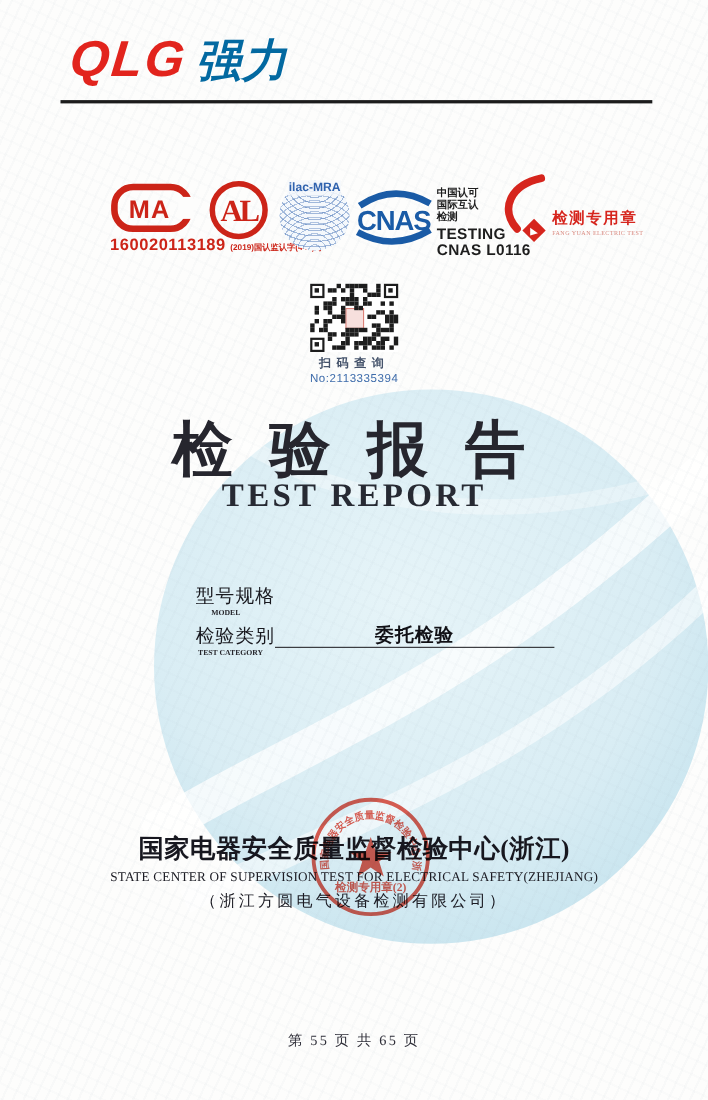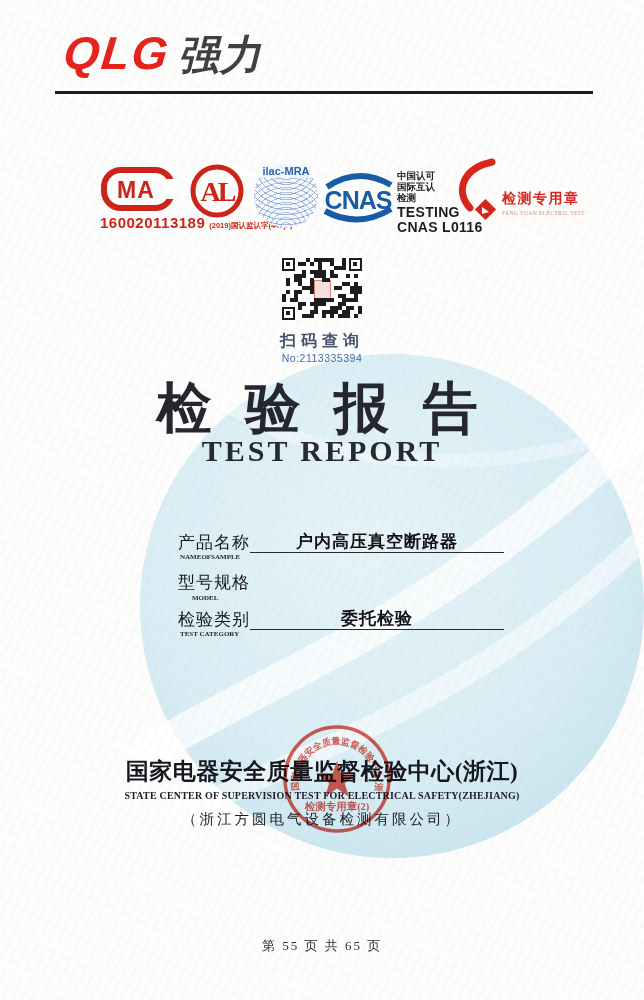--- a/index.html
+++ b/index.html
@@ -15,21 +15,21 @@
       repeating-linear-gradient(115deg, rgba(165,180,192,0.055) 0 2px, transparent 2px 9px),
       repeating-linear-gradient(25deg, rgba(165,180,192,0.035) 0 2px, transparent 2px 13px);
   }
   
   .brand{position:absolute;left:64px;top:26px;z-index:2;display:flex;align-items:baseline;gap:8px;}
   .brand .qlg{
     color:#e2241d;font-family:"Liberation Sans","DejaVu Sans",sans-serif;
     font-weight:900;font-style:italic;font-size:46px;letter-spacing:2px;transform:skewX(-6deg);
   }
   .brand .qiangli{
-    color:#404040;font-family:"Liberation Sans","DejaVu Sans",sans-serif;
+    color:#0369a1;font-family:"Liberation Sans","DejaVu Sans",sans-serif;
     font-weight:900;font-style:italic;font-size:41px;letter-spacing:1px;
   }
   .header-rule{position:absolute;left:55px;top:91px;width:538px;height:3px;background:#1c1c1c;z-index:2;}
   
   .globe{position:absolute;left:128px;top:340px;z-index:0;}
   
   .logos{position:absolute;left:0;top:0;width:524px;height:250px;z-index:2;}
   .cma-num{
     position:absolute;left:100px;top:214px;white-space:nowrap;color:#cc2418;
     font-family:"Liberation Sans","DejaVu Sans",sans-serif;
@@ -61,21 +61,21 @@
   .qr{
     position:relative;width:80px;height:62px;margin:0 auto;background:#fff;
   }
   .qr .cell{position:absolute;background:#1d1d1d;}
   .finder{position:absolute;width:13px;height:13px;border:2.5px solid #1d1d1d;box-sizing:border-box;background:#fff;}
   .finder::after{content:"";position:absolute;left:2px;top:2px;width:4px;height:4px;background:#1d1d1d;}
   .qr-stamp{
     position:absolute;left:32px;top:22px;width:15px;height:17px;
     background:rgba(208,80,68,0.18);border:1px solid rgba(208,80,68,0.65);
   }
-  .qr-caption{margin-top:11px;font-size:16px;color:#45536b;font-weight:700;letter-spacing:5px;}
+  .qr-caption{margin-top:3px;font-size:11px;color:#45536b;font-weight:700;letter-spacing:5px;}
   .qr-number{font-size:10.5px;color:#3e6cab;font-family:"Liberation Sans",sans-serif;letter-spacing:0.5px;}
   
   .title-zh{
     position:absolute;left:0;top:372px;width:644px;text-align:center;z-index:2;
     font-size:55px;font-weight:700;color:#26262e;letter-spacing:10px;
   }
   .title-en{
     position:absolute;left:0;top:434px;width:644px;text-align:center;z-index:2;
     font-size:30px;font-weight:700;color:#272a33;letter-spacing:3px;
   }
@@ -97,21 +97,21 @@
     font-size:17px;font-weight:700;color:#111116;letter-spacing:1px;line-height:21px;
     white-space:nowrap;
   }
   
   .org-zh{
     position:absolute;left:0;top:756px;width:644px;text-align:center;z-index:2;
     font-size:23px;font-weight:700;color:#17171f;letter-spacing:0.5px;
   }
   .org-en{
     position:absolute;left:0;top:790px;width:644px;text-align:center;z-index:2;
-    font-size:10px;font-weight:700;color:#1b1b23;letter-spacing:0.2px;
+    font-size:12px;font-weight:400;color:#1b1b23;letter-spacing:0.2px;
   }
   .org-sub{
     position:absolute;left:0;top:810px;width:644px;text-align:center;z-index:2;
     font-size:14.5px;color:#1b1b23;letter-spacing:3px;
   }
   
   .stamp{position:absolute;left:272px;top:714px;z-index:3;opacity:0.82;mix-blend-mode:multiply;}
   
   .footer{
     position:absolute;left:0;top:937px;width:644px;text-align:center;z-index:2;
@@ -304,25 +304,20 @@
       <div class="cell" style="left: 72px; top: 56px; width: 4px; height: 4px;"></div>
     </div>
   <div class="qr-caption">扫码查询</div>
   <div class="qr-number">No:2113335394</div>
 </div>
 
 <div class="title-zh">检 验 报 告</div>
 <div class="title-en">TEST REPORT</div>
 
 <div class="fields">
-  <div class="field-row m1">
-    <span class="field-label">产品名称</span>
-    <span class="field-sub">NAMEOFSAMPLE</span>
-    <span class="field-line">户内高压真空断路器</span>
-  </div>
   <div class="field-row m2">
     <span class="field-label">型号规格</span>
     <span class="field-sub" style="left:14px">MODEL</span>
   </div>
   <div class="field-row">
     <span class="field-label">检验类别</span>
     <span class="field-sub">TEST CATEGORY</span>
     <span class="field-line">委托检验</span>
   </div>
 </div>

